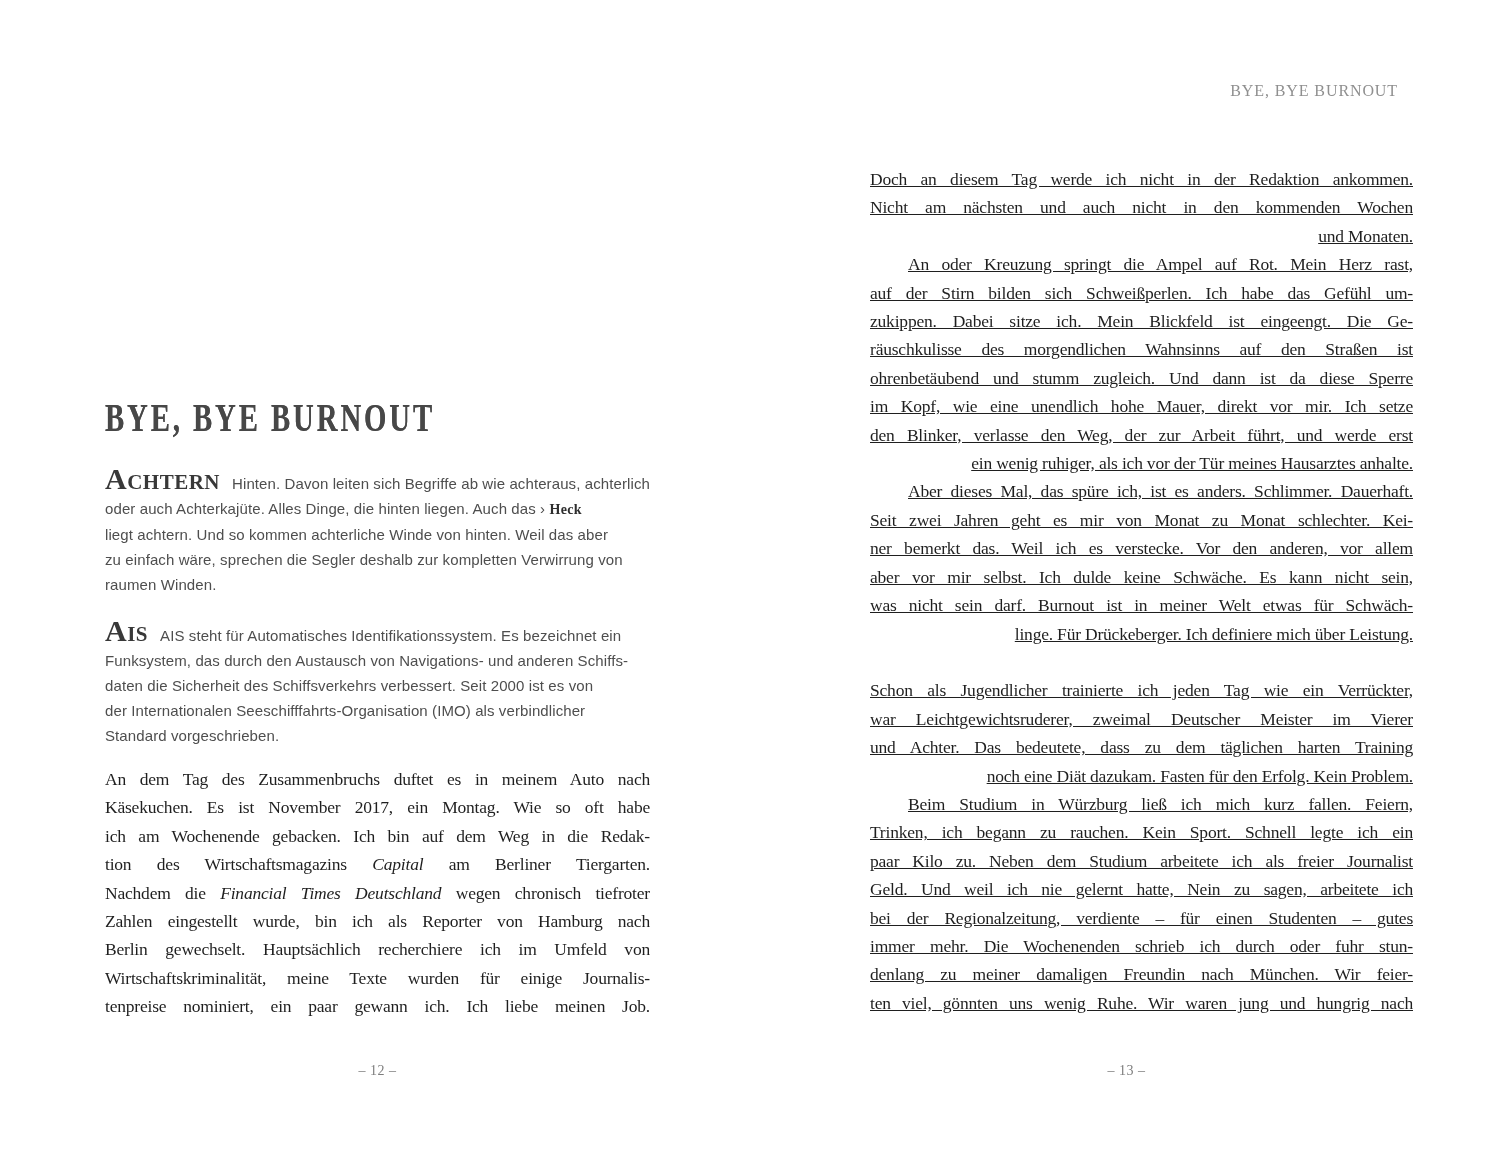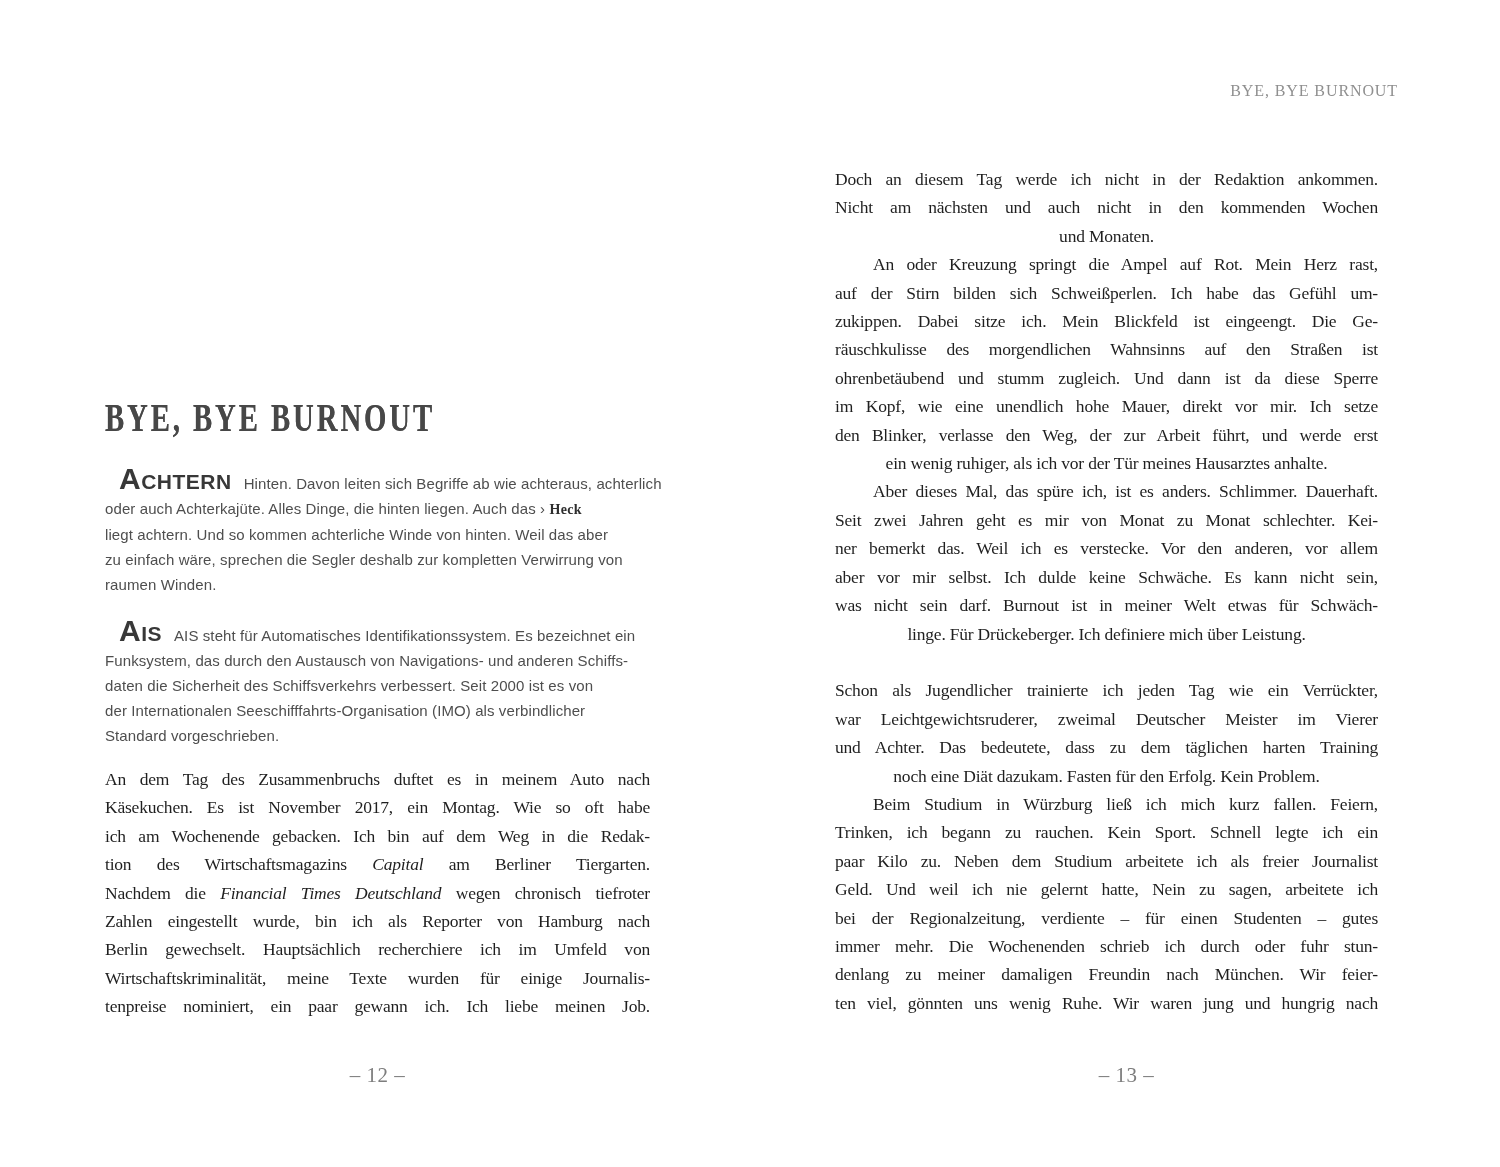--- a/index.html
+++ b/index.html
@@ -15,48 +15,48 @@
     text-shadow:0 0 0.7px #6f6f6f; white-space:nowrap;
   }
   .glossary {
     position:absolute; top:466px; left:105px; width:545px;
     font-family:"Liberation Sans", sans-serif; font-size:15px;
     line-height:25px; color:#4e4e4e; letter-spacing:0.1px;
   }
   .glossary .entry { margin-bottom:21px; }
   .gline { white-space:nowrap; text-align:left; }
   .lead {
-    font-family:Liberation Sans, sans-serif; font-weight:700;
+    font-family:Liberation Serif, serif; font-weight:700;
     font-variant:small-caps; font-size:30px; line-height:25px;
-    letter-spacing:0.5px; color:#383838;margin-left:14px;
+    letter-spacing:0.5px; color:#383838;
   }
   .lead-gap { display:inline-block; width:12px; }
   .dfb {
     font-family:"Liberation Serif", serif; font-weight:700;
     font-size:14px; letter-spacing:0.3px; color:#2e2e2e;
   }
   .body {
     position:absolute; width:545px;
     font-family:"Liberation Serif", serif; font-size:17.5px;
     line-height:28.4px; letter-spacing:-0.2px; color:#1f1f1f;
   }
   .body-left  { top:765px; left:105px; }
-  .body-right { top:165px; left:835px; width:543px; }
-  .line { text-align:center; }
+  .body-right { top:165px; left:870px; width:543px;text-decoration:underline; }
+  .line { text-align:right; }
   .line.j { text-align:justify; text-align-last:justify; }
   .para.gap { margin-top:28.4px; }
   .para.indent .line:first-child { text-indent:38px; }
   .running-head {
     position:absolute; top:82px; left:855px; width:543px;
     text-align:right; font-family:"Liberation Serif", serif;
     font-size:16px; letter-spacing:0.9px; color:#8f8f8f;
   }
   .folio {
     position:absolute; top:1063px; text-align:center;
-    font-family:"Liberation Serif", serif; font-size:21px; color:#7d7d7d;
+    font-family:"Liberation Serif", serif; font-size:14px; color:#7d7d7d;
     letter-spacing:0.5px;
   }
   .folio-left  { left:105px; width:545px; }
   .folio-right { left:855px; width:543px; }
 </style>
 </head>
 <body>
 
 <div class="spread">
 

